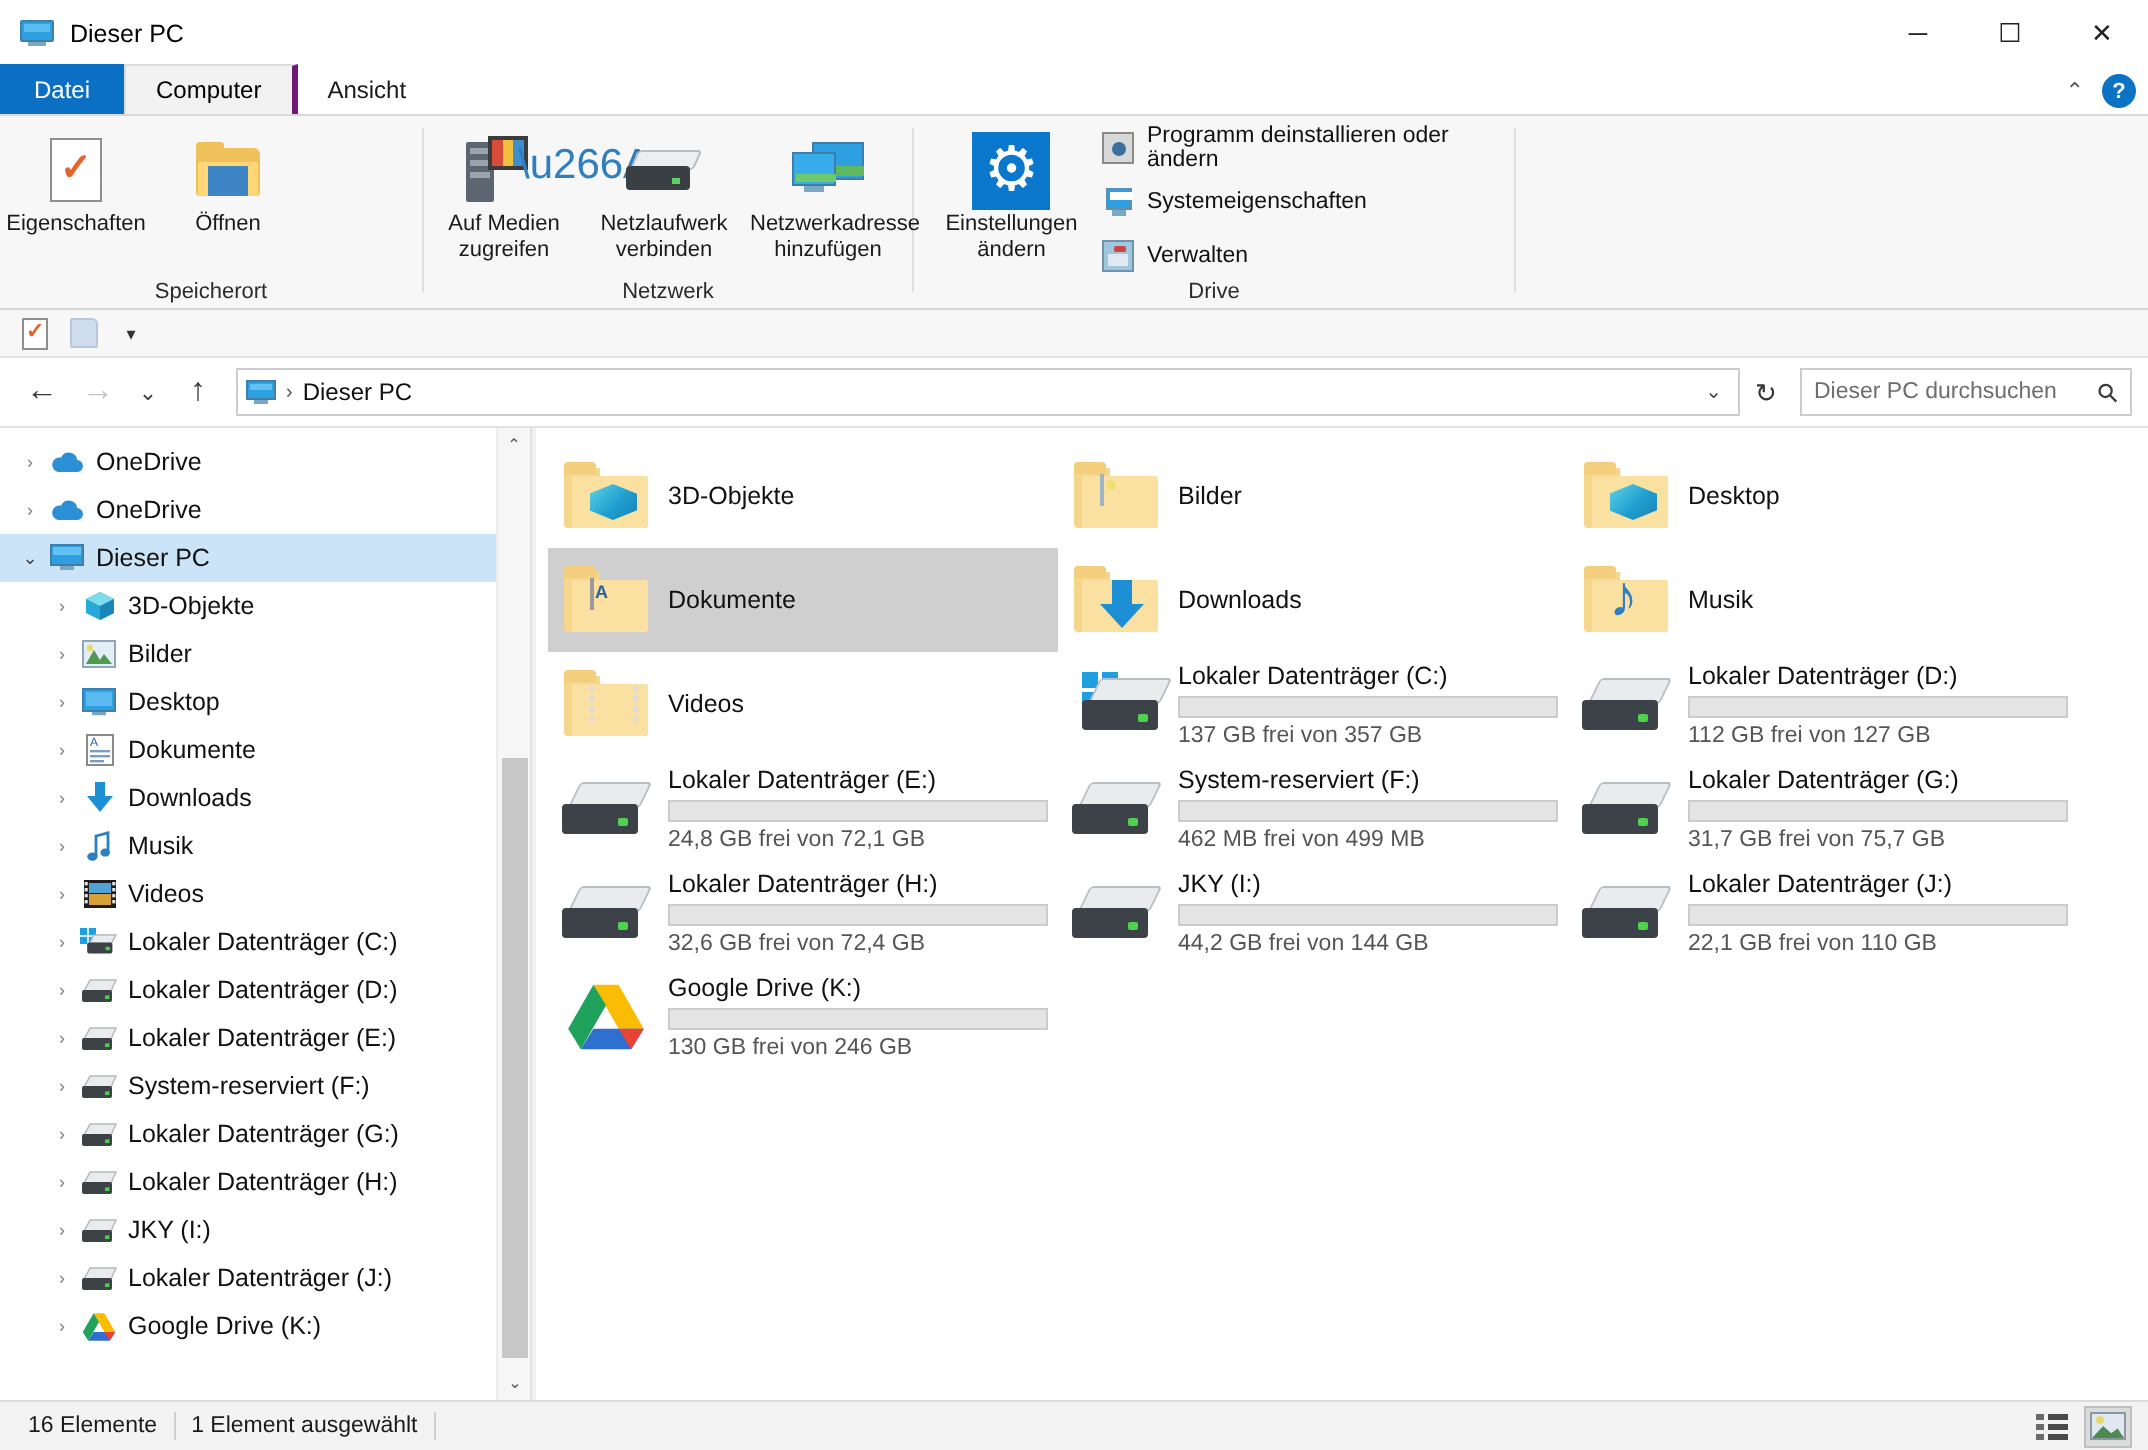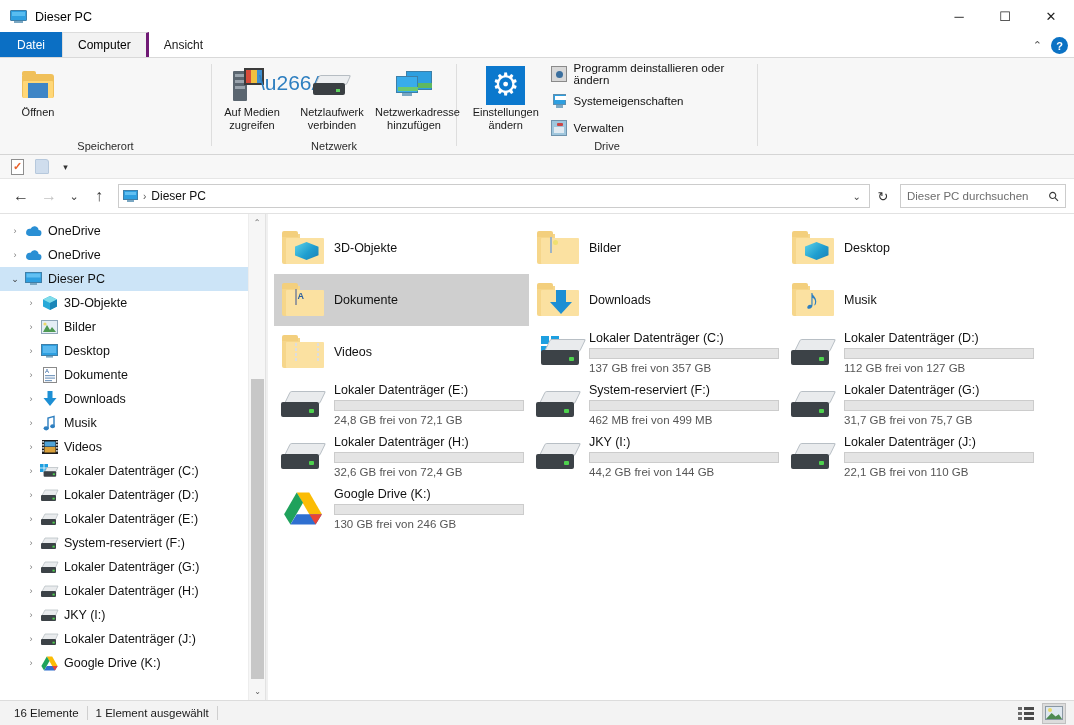--- a/index.html
+++ b/index.html
@@ -275,20 +275,26 @@
     <div class="tabbar-right">
       <span class="chev-up">⌃</span>
       <span class="help-btn">?</span>
     </div>
   </div>
 
   <div class="ribbon">
 
     <div class="rgroup" style="width:211px">
       <div class="rgroup-items">
+        <div class="rbtn">
+          <span class="ricon">
+              <span class="ic-props"></span>
+            </span>
+          <span class="rlabel">Eigenschaften</span>
+        </div>
         <div class="rbtn">
           <span class="ricon">
               <span class="ic-folder">
                 <span class="bk"></span>
                 <span class="fr"></span>
                 <span class="mid"></span>
               </span>
             </span>
           <span class="rlabel">Öffnen</span>
         </div>

